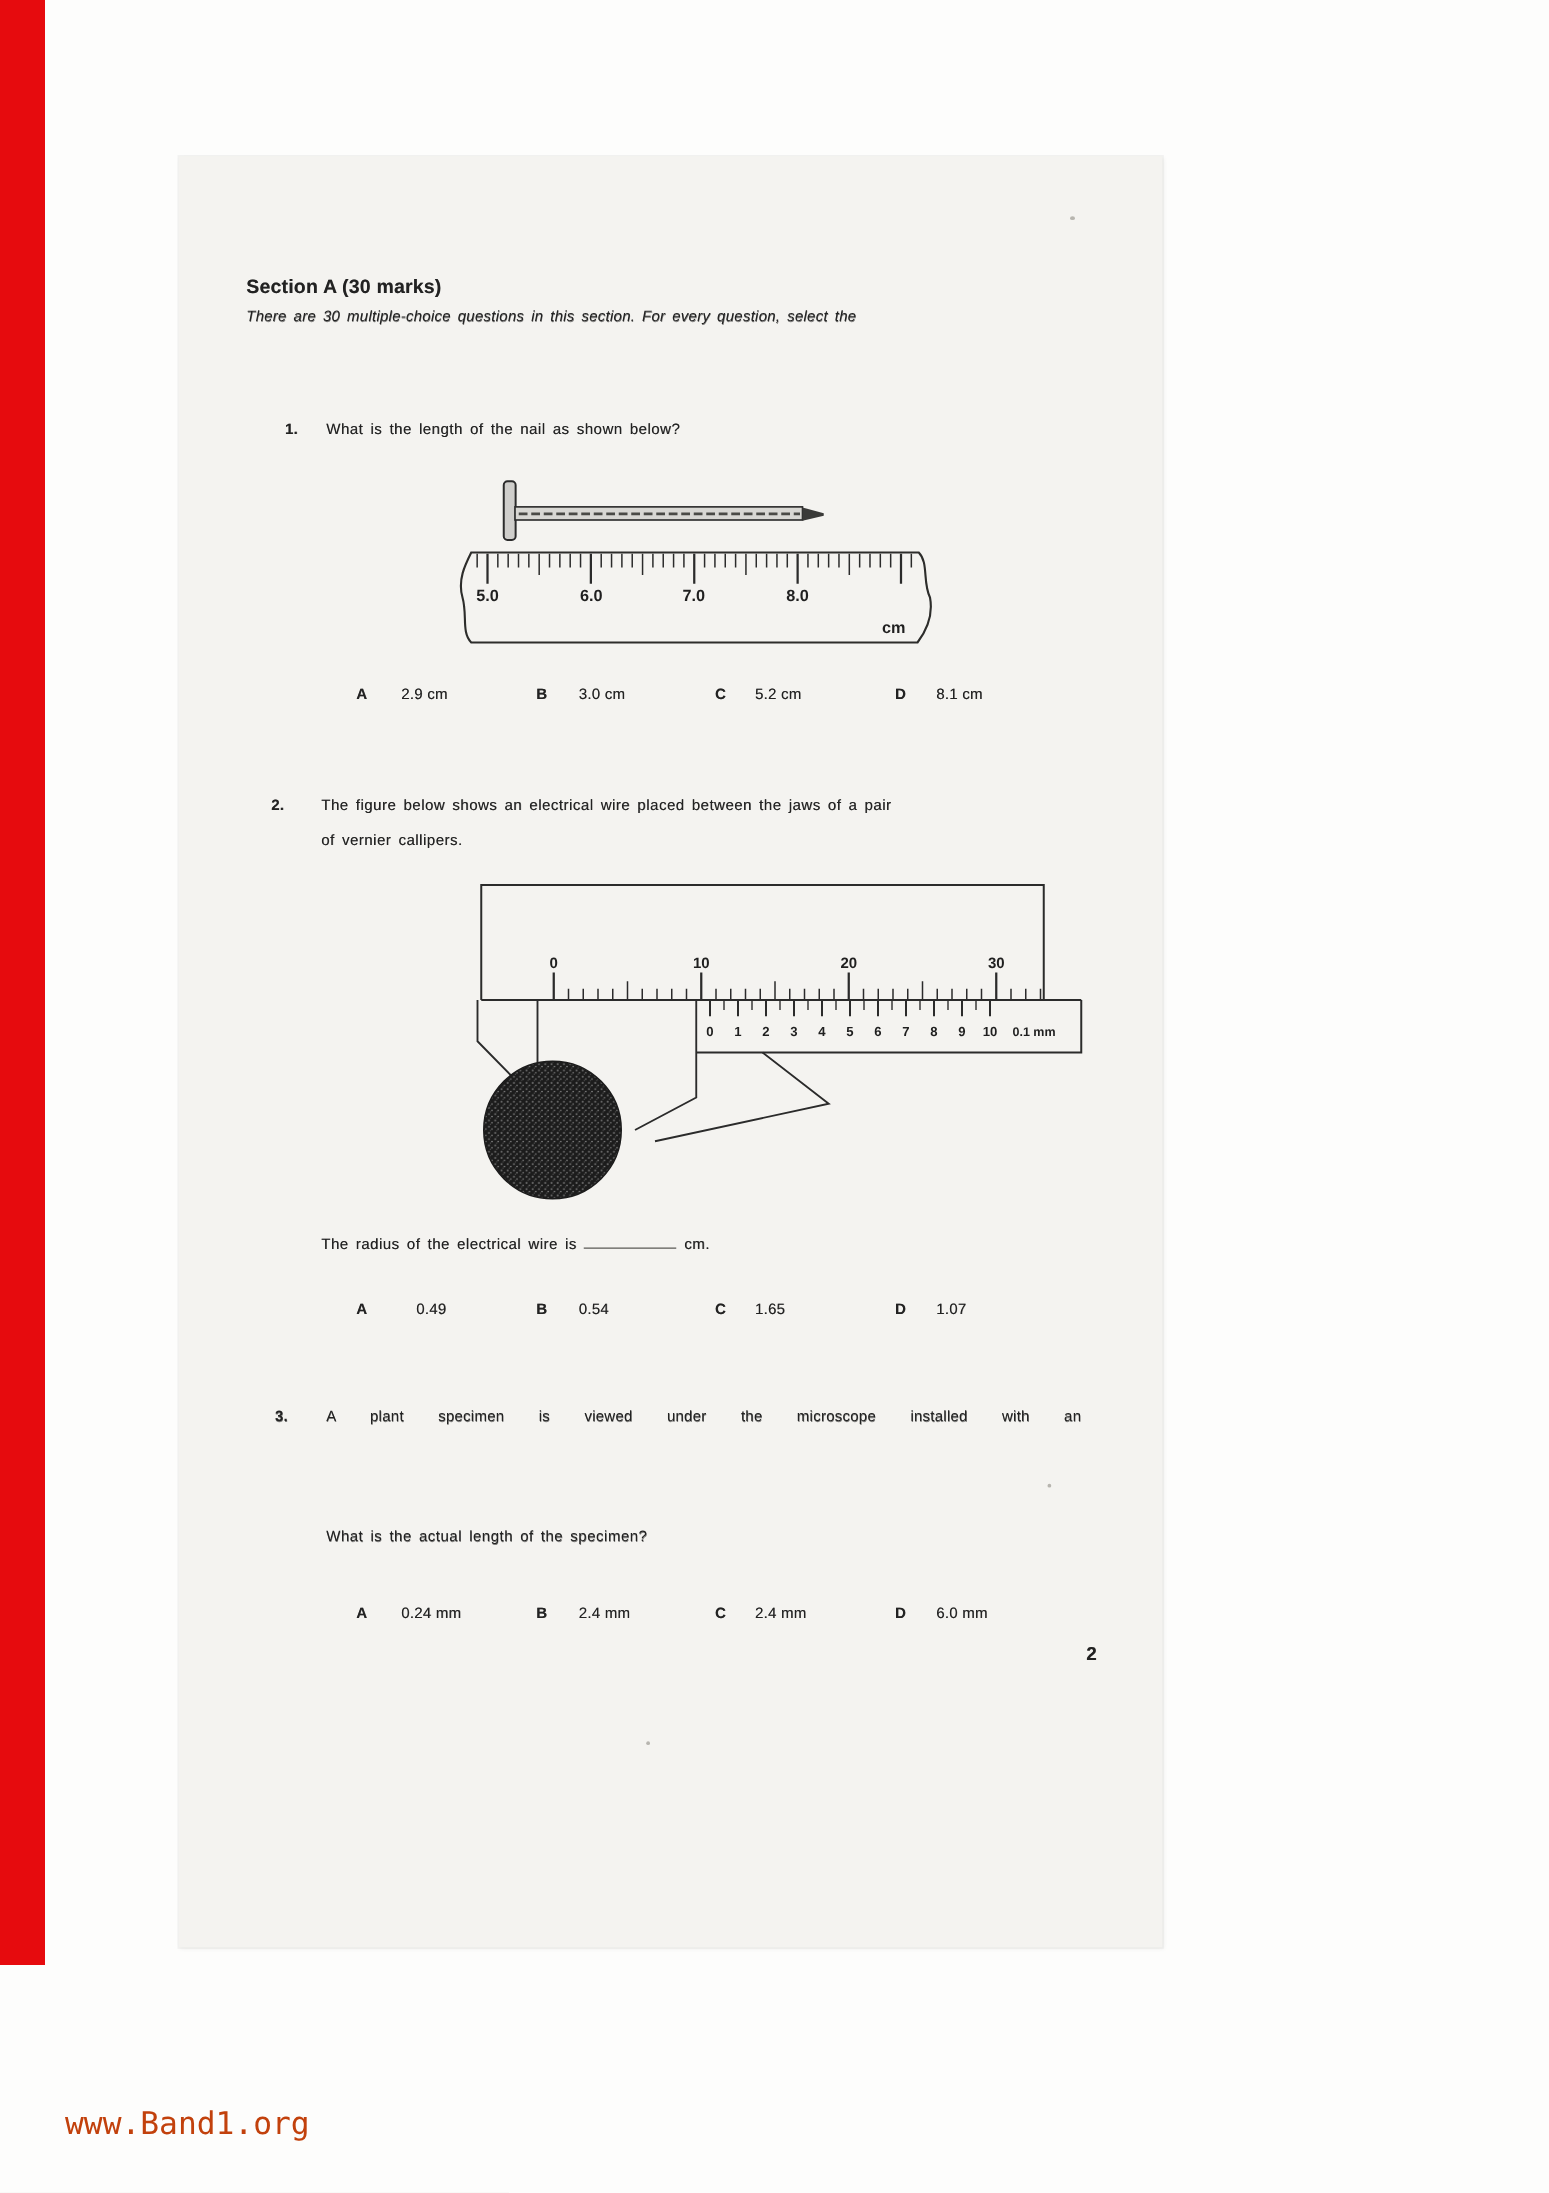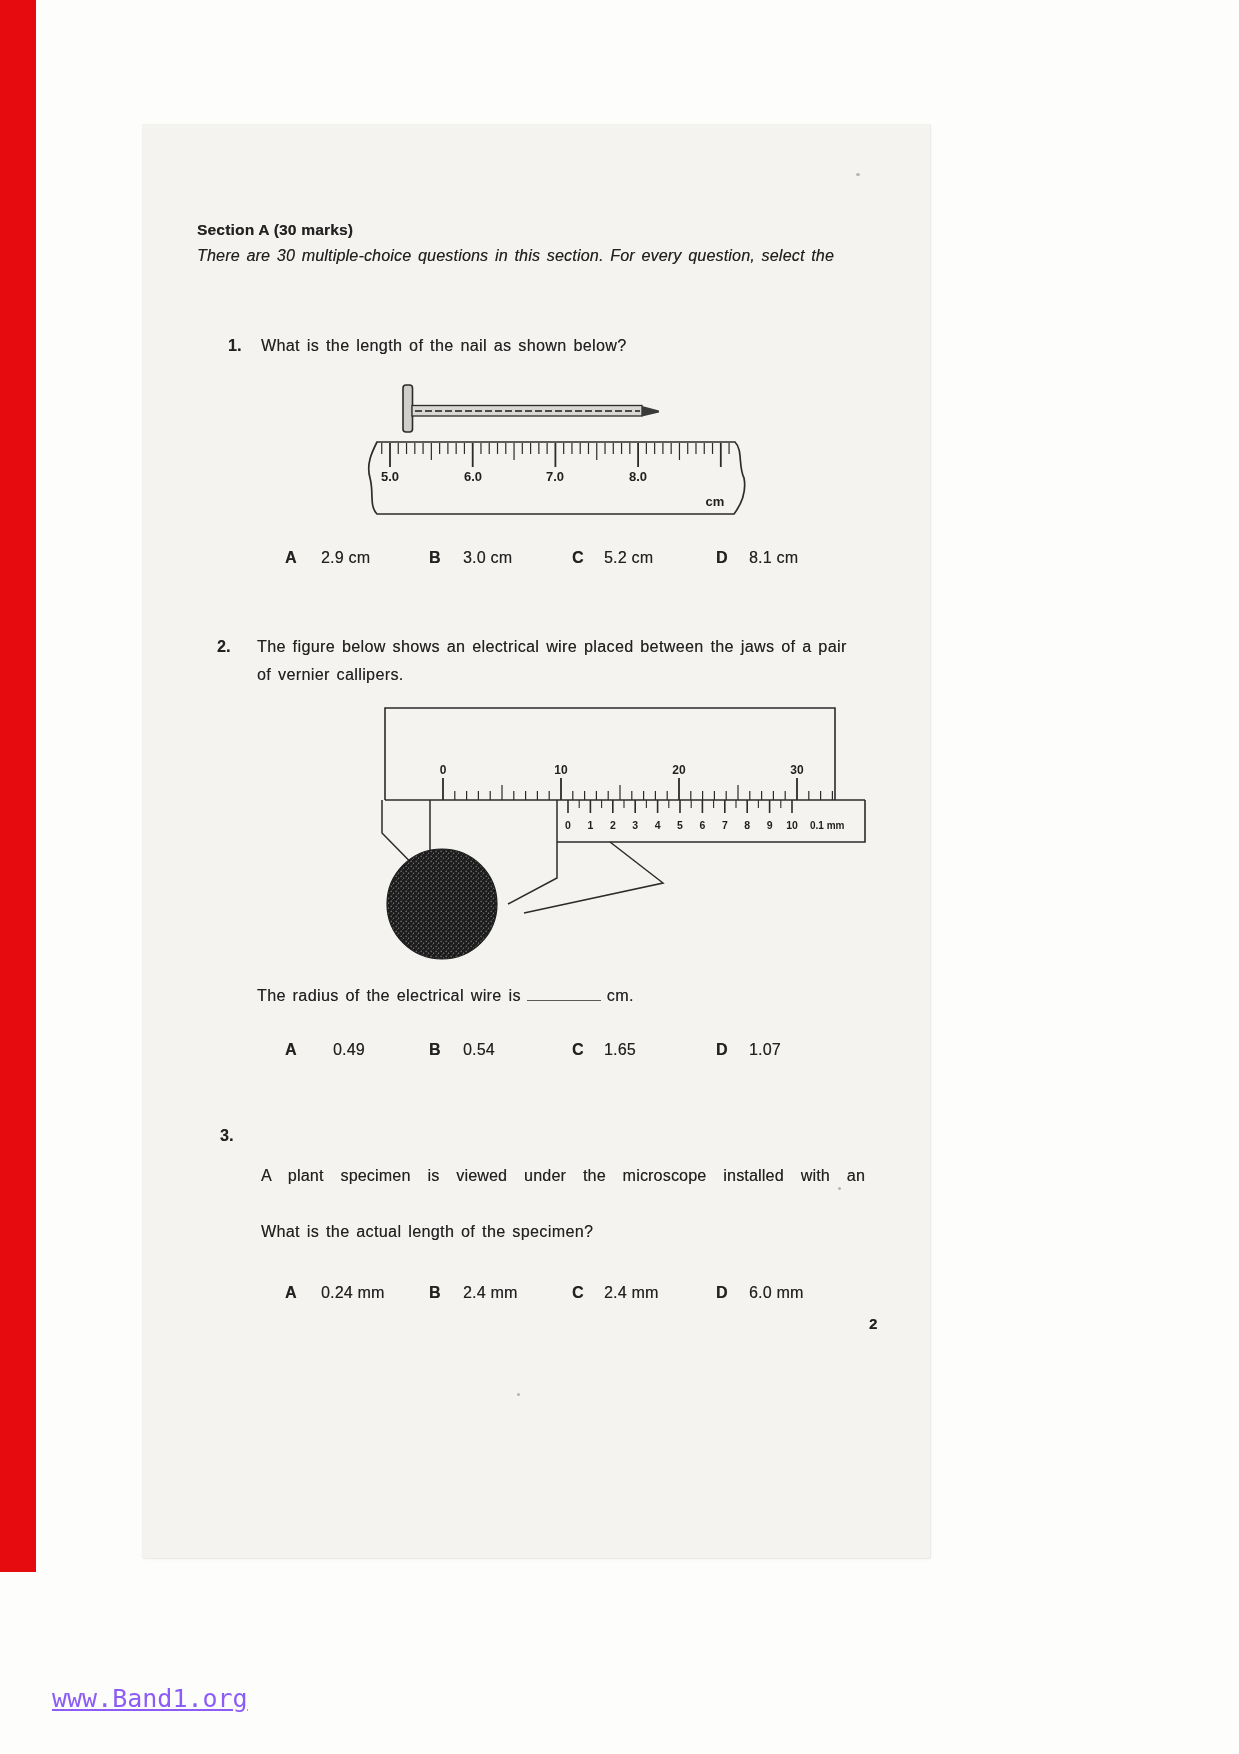--- a/index.html
+++ b/index.html
@@ -7,40 +7,40 @@
     width:1239px;height:1754px;position:relative;background:#fdfdfc;
     font-family:"Liberation Sans",sans-serif;overflow:hidden;
   }
   .stripe{position:absolute;left:0;top:0;width:36px;height:1572px;background:var(--red,#e60b0e);}
   .page{
     position:absolute;left:143px;top:125px;width:787px;height:1433px;
     background:var(--pagebg,#f4f3f0);
     box-shadow:0 0 0 1px rgba(90,90,80,0.06), 1px 1px 3px rgba(90,90,80,0.08);
   }
   .t{
-    position:absolute;color:var(--ink,#222);font-size:16px;line-height:1.2;
+    position:absolute;color:var(--ink,#222);font-size:12px;line-height:1.2;
     letter-spacing:0.2px;white-space:nowrap;
     text-shadow:0.25px 0.25px 0.5px rgba(30,30,30,0.55);
   }
   .bold{font-weight:bold;}
   .it{font-style:italic;word-spacing:2px;}
   .sp{word-spacing:2px;letter-spacing:0.4px;}
-  .just{white-space:normal;width:604px;text-align:justify;text-align-last:justify;margin-top:40px;}
+  .just{white-space:normal;width:604px;text-align:justify;text-align-last:justify;}
   .optrow{position:absolute;left:0;right:0;height:22px;}
   .optrow .t{top:0;}
   .blank{
     display:inline-block;width:74px;height:12px;margin:0 6px;
     border-bottom:1.6px solid #5a5a55;vertical-align:baseline;
   }
   .fig{position:absolute;}
   .svgt{font-family:"Liberation Sans",sans-serif;font-weight:600;fill:#1f1f1f;}
   .speck{position:absolute;background:#b7b5af;border-radius:50%;}
   .watermark{
     position:absolute;font-family:"DejaVu Sans Mono",monospace;
-    font-size:25px;color:#8b5cf6;text-decoration:underline;
+    font-size:25px;color:#c2410c;
   }
   .pnum{font-size:15px;font-weight:bold;}
 </style>
 </head>
 <body style="--red: #e60b0e; --pagebg: #f4f3f0; --ink: #222222;">
 
 <div class="stripe"></div>
 
 <div class="page">
 

